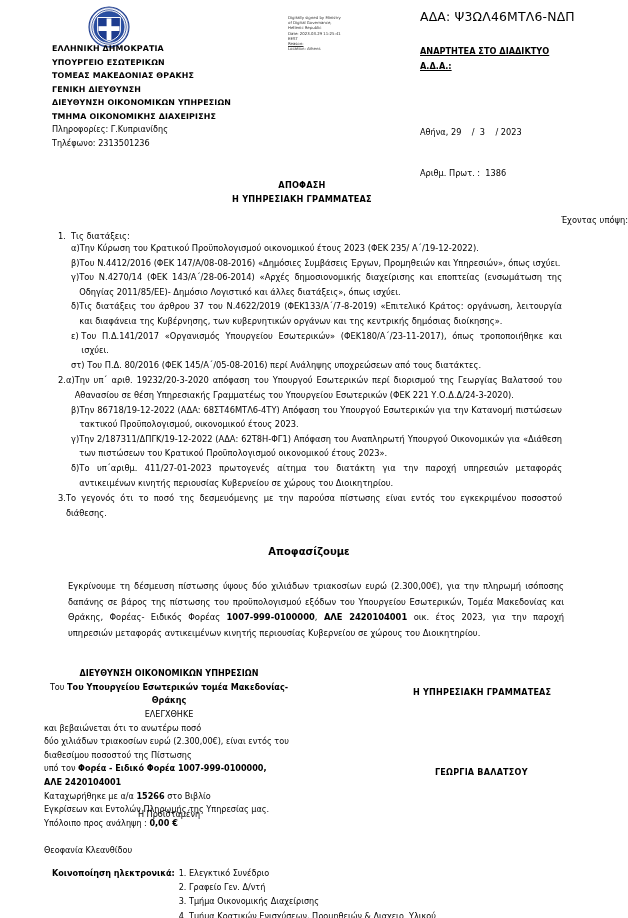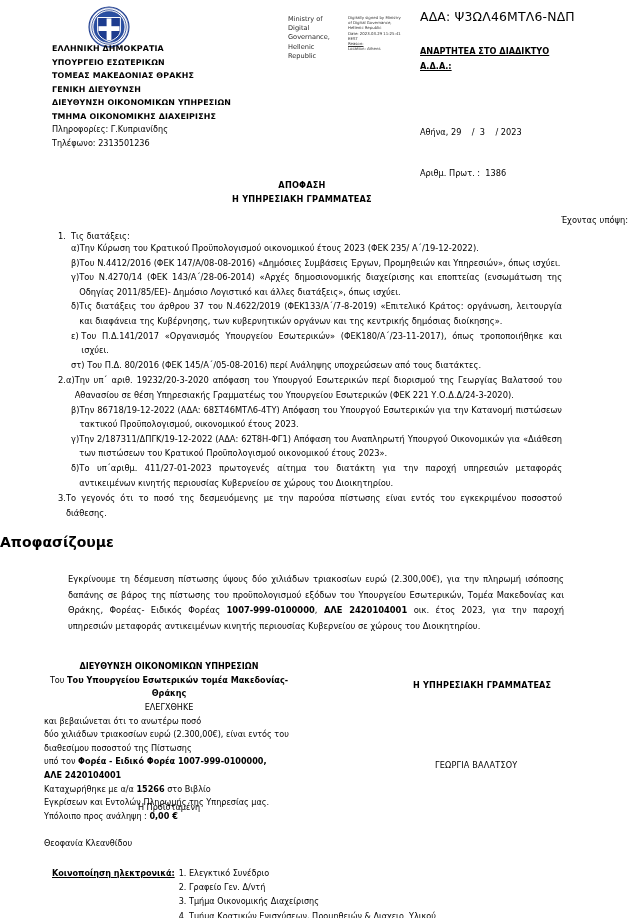--- a/index.html
+++ b/index.html
@@ -153,24 +153,24 @@
   .sub-item .stext {
     flex: 1 1 auto;
     text-align: justify;
     text-justify: inter-word;
   }
 
   .section2 { margin-top: 1px; }
   .section3 { margin-top: 1px; }
 
   .decide-title {
-    text-align: left;
-    font-size: 14px;
-    font-weight: bold;
-    margin: 14px 0 0 0;
+    text-align: center;
+    font-size: 10px;
+    font-weight: bold;
+    margin: 26px 0 0 0;
     padding-right: 10px;
   }
   .decide-para {
     margin: 22px 64px 0 68px;
     font-size: 8.35px;
     line-height: 15.5px;
     text-align: justify;
   }
   .decide-para b { font-weight: bold; }
 
@@ -196,21 +196,21 @@
     top: 20px;
     font-size: 8.1px;
     font-weight: bold;
     letter-spacing: 0.2px;
   }
   .verif-signer {
     position: absolute;
     left: 435px;
     top: 100px;
     font-size: 8.1px;
-    font-weight: normal;
+    font-weight: bold;
     letter-spacing: 0.2px;
   }
   .prostamemi {
     position: absolute;
     left: 44px;
     top: 142px;
     width: 250px;
     text-align: center;
     font-size: 8.1px;
   }
@@ -230,21 +230,20 @@
     top: 866px;
     font-size: 8.1px;
   }
   .footer-row {
     display: flex;
     align-items: flex-start;
     line-height: 14.2px;
   }
   .footer-label {
     font-weight: bold;
-    text-decoration: underline;
     white-space: nowrap;
     flex: 0 0 auto;
   }
   .footer-items {
     margin-left: 4px;
   }
   .footer-items div { line-height: 14.2px; white-space: nowrap; }
 </style>
 </head>
 <body>
@@ -270,21 +269,20 @@
       <div class="org-line">ΥΠΟΥΡΓΕΙΟ ΕΣΩΤΕΡΙΚΩΝ</div>
       <div class="org-line">ΤΟΜΕΑΣ ΜΑΚΕΔΟΝΙΑΣ ΘΡΑΚΗΣ</div>
       <div class="org-line">ΓΕΝΙΚΗ ΔΙΕΥΘΥΝΣΗ</div>
       <div class="org-line">ΔΙΕΥΘΥΝΣΗ ΟΙΚΟΝΟΜΙΚΩΝ ΥΠΗΡΕΣΙΩΝ</div>
       <div class="org-line">ΤΜΗΜΑ ΟΙΚΟΝΟΜΙΚΗΣ ΔΙΑΧΕΙΡΙΣΗΣ</div>
       <div class="contact-line">Πληροφορίες: Γ.Κυπριανίδης</div>
       <div class="contact-line">Τηλέφωνο: 2313501236</div>
     </div>
 
     <div class="sig-block">
-      <div class="sig-left">Ministry of Digital Governance, Hellenic Republic</div>
       <div class="sig-right">
         <div>Digitally signed by Ministry</div>
         <div>of Digital Governance,</div>
         <div>Hellenic Republic</div>
         <div>Date: 2023.03.29 11:25:41</div>
         <div>EEST</div>
         <div class="sig-u">Reason:</div>
         <div>Location: Athens</div>
       </div>
     </div>

